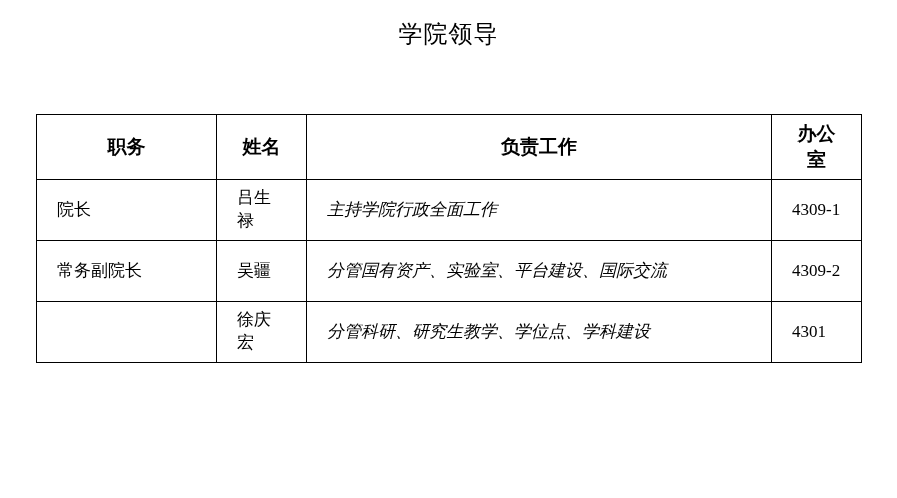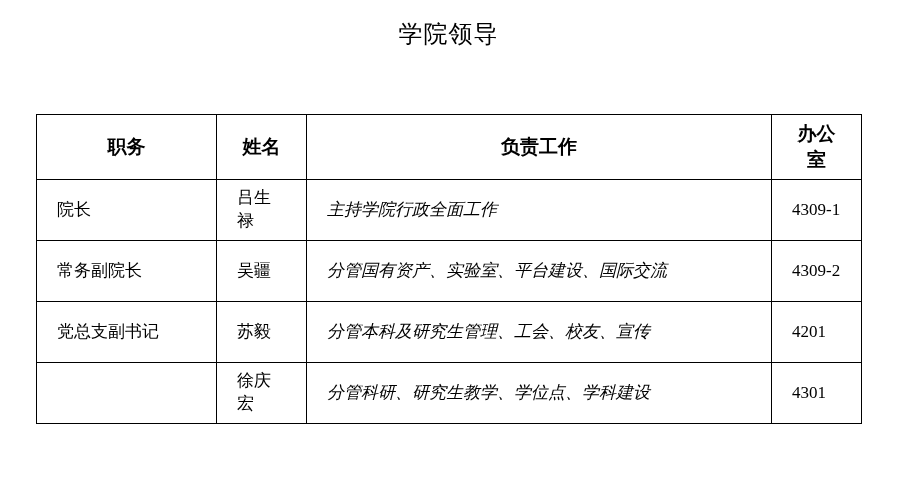--- a/index.html
+++ b/index.html
@@ -115,28 +115,20 @@
         </tr>
         <tr>
           <td class="post-cell">
               <span class="two-line">常务副院长</span>
             </td>
           <td class="name-cell">吴疆</td>
           <td class="duty-cell">分管国有资产、实验室、平台建设、国际交流</td>
           <td class="office-cell">4309-2</td>
         </tr>
         <tr>
-          <td class="post-cell">
-              <span class="two-line">党总支副书记</span>
-            </td>
-          <td class="name-cell">苏毅</td>
-          <td class="duty-cell">分管本科及研究生管理、工会、校友、宣传</td>
-          <td class="office-cell">4201</td>
-        </tr>
-        <tr>
           <td class="post-cell"></td>
           <td class="name-cell">徐庆宏</td>
           <td class="duty-cell">分管科研、研究生教学、学位点、学科建设</td>
           <td class="office-cell">4301</td>
         </tr>
       </tbody>
     </table>
   </div>
 
 </div>

